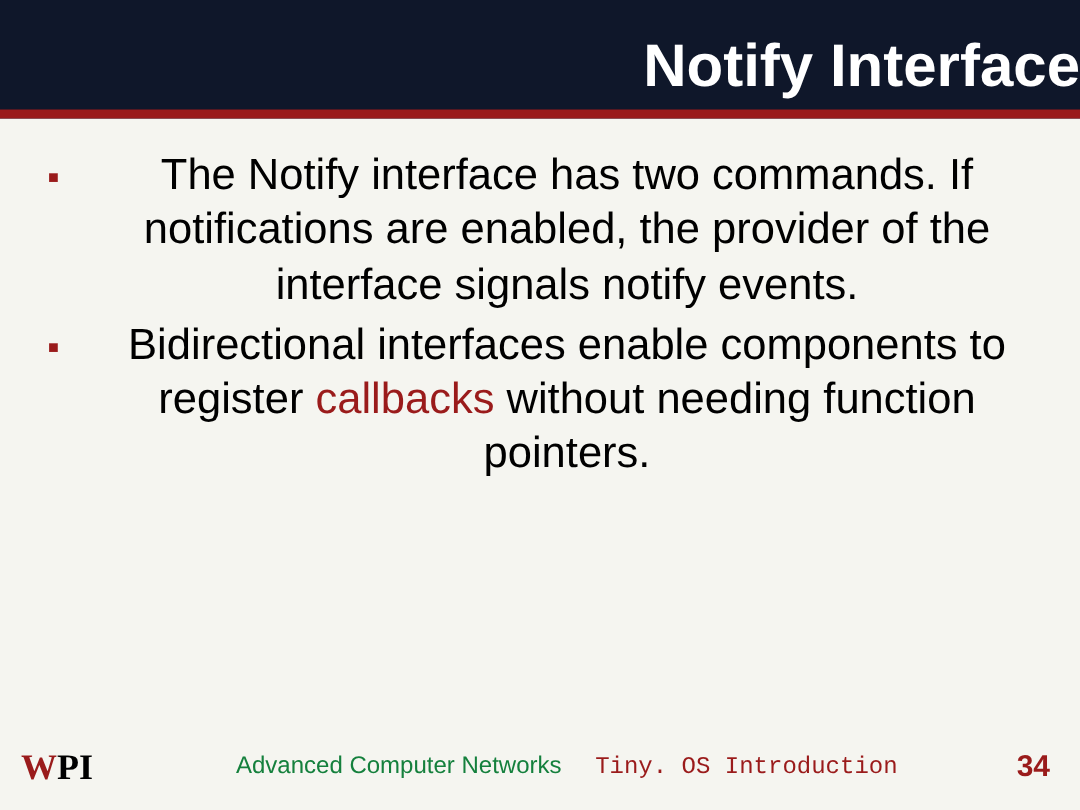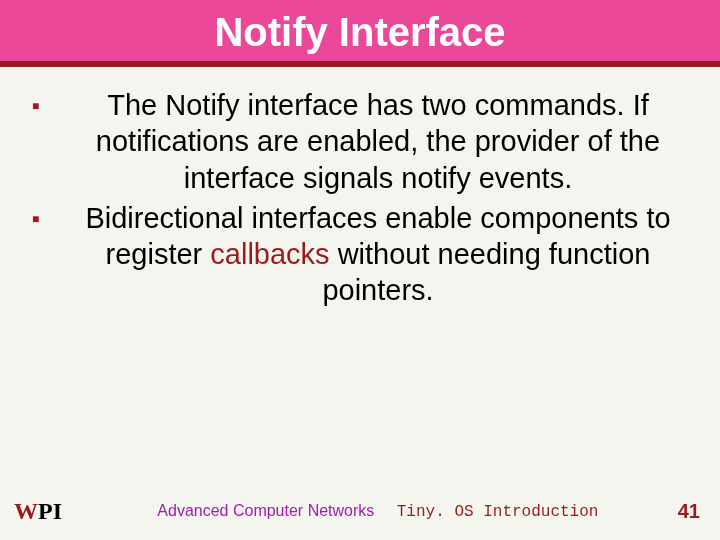--- a/index.html
+++ b/index.html
@@ -5,24 +5,24 @@
   * { margin: 0; padding: 0; box-sizing: border-box; }
   body {
     width: 720px;
     height: 540px;
     background: #f5f5f0;
     font-family: Georgia, 'Times New Roman', serif;
     position: relative;
     overflow: hidden;
   }
   .title-bar {
-    background: #ec4899;
-    padding: 10px 0 6px 0;
+    background: #0f172a;
+    padding: 22px 0 6px 0;
     border-bottom: 6px solid #9a1b1b;
-    text-align: center;
+    text-align: right;
   }
   .title-bar h1 {
     color: #fff;
     font-family: "Comic Sans MS", "Chalkboard SE", cursive, sans-serif;
     font-size: 40px;
     font-weight: bold;
   }
   .content {
     padding: 20px 26px 0 26px;
   }
@@ -64,21 +64,21 @@
     display: flex;
     align-items: center;
   }
   .logo svg { display: block; }
   .footer-center {
     flex: 1;
     text-align: center;
     font-family: "Comic Sans MS", "Chalkboard SE", cursive, sans-serif;
     font-size: 16px;
   }
-  .footer-center .course { color: #a21caf; }
+  .footer-center .course { color: #15803d; }
   .footer-center .topic { color: #9a1b1b; margin-left: 18px; font-family: Liberation Mono, monospace; }
   .page-num {
     color: #9a1b1b;
     font-family: "Comic Sans MS", "Chalkboard SE", cursive, sans-serif;
     font-size: 20px;
     font-weight: bold;
   }
 </style>
 </head>
 <body>
@@ -102,14 +102,14 @@
   <div class="logo">
     <svg width="64" height="30" viewBox="0 0 64 30">
       <text x="0" y="23" font-family="Georgia, serif" font-size="24" font-weight="bold" fill="#9a1b1b">W</text>
       <text x="24" y="23" font-family="Georgia, serif" font-size="24" font-weight="bold" fill="#000">PI</text>
     </svg>
   </div>
   <div class="footer-center">
     <span class="course">Advanced Computer Networks</span>
     <span class="topic">Tiny. OS Introduction</span>
   </div>
-  <div class="page-num">41</div>
+  <div class="page-num">34</div>
 </div>
 
 </body></html>

